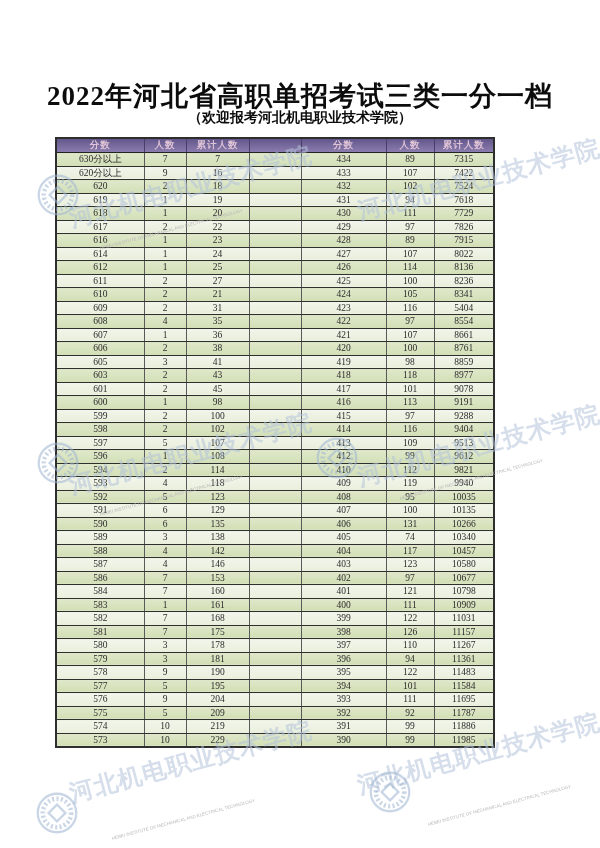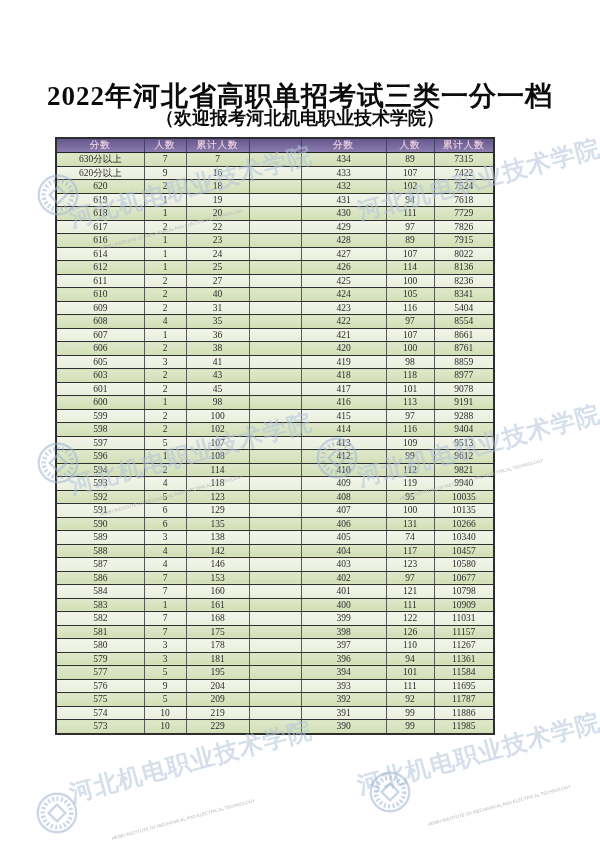--- a/index.html
+++ b/index.html
@@ -8,21 +8,21 @@
     background:#ffffff;
     font-family:"Liberation Serif","DejaVu Serif",serif;
   }
   .page-title{
     position:absolute;top:84px;left:0;width:600px;
     text-align:center;font-size:27px;font-weight:bold;color:#0c0c0c;
     letter-spacing:1px;line-height:24px;
   }
   .page-subtitle{
     position:absolute;top:109px;left:0;width:600px;
-    text-align:center;font-size:18px;font-weight:bold;color:#0c0c0c;
+    text-align:center;font-size:14px;font-weight:bold;color:#0c0c0c;
     line-height:18px;
   }
   table.score{
     position:absolute;left:55px;top:137px;width:438px;
     border-collapse:collapse;table-layout:fixed;
     font-size:9.5px;
     border:2px solid #2e2e2e;
   }
   table.score th{
     height:12px;padding:0;font-weight:bold;
@@ -168,21 +168,21 @@
         <td>2</td>
         <td>27</td>
         <td></td>
         <td>425</td>
         <td>100</td>
         <td>8236</td>
       </tr>
       <tr class="green">
         <td>610</td>
         <td>2</td>
-        <td>40</td>
+        <td>21</td>
         <td></td>
         <td>424</td>
         <td>105</td>
         <td>8341</td>
       </tr>
       <tr class="light">
         <td>609</td>
         <td>2</td>
         <td>31</td>
         <td></td>
@@ -416,20 +416,29 @@
         <td>11267</td>
       </tr>
       <tr class="green">
         <td>579</td>
         <td>3</td>
         <td>181</td>
         <td></td>
         <td>396</td>
         <td>94</td>
         <td>11361</td>
+      </tr>
+      <tr class="light">
+        <td>578</td>
+        <td>9</td>
+        <td>190</td>
+        <td></td>
+        <td>395</td>
+        <td>122</td>
+        <td>11483</td>
       </tr>
       <tr class="green">
         <td>577</td>
         <td>5</td>
         <td>195</td>
         <td></td>
         <td>394</td>
         <td>101</td>
         <td>11584</td>
       </tr>

